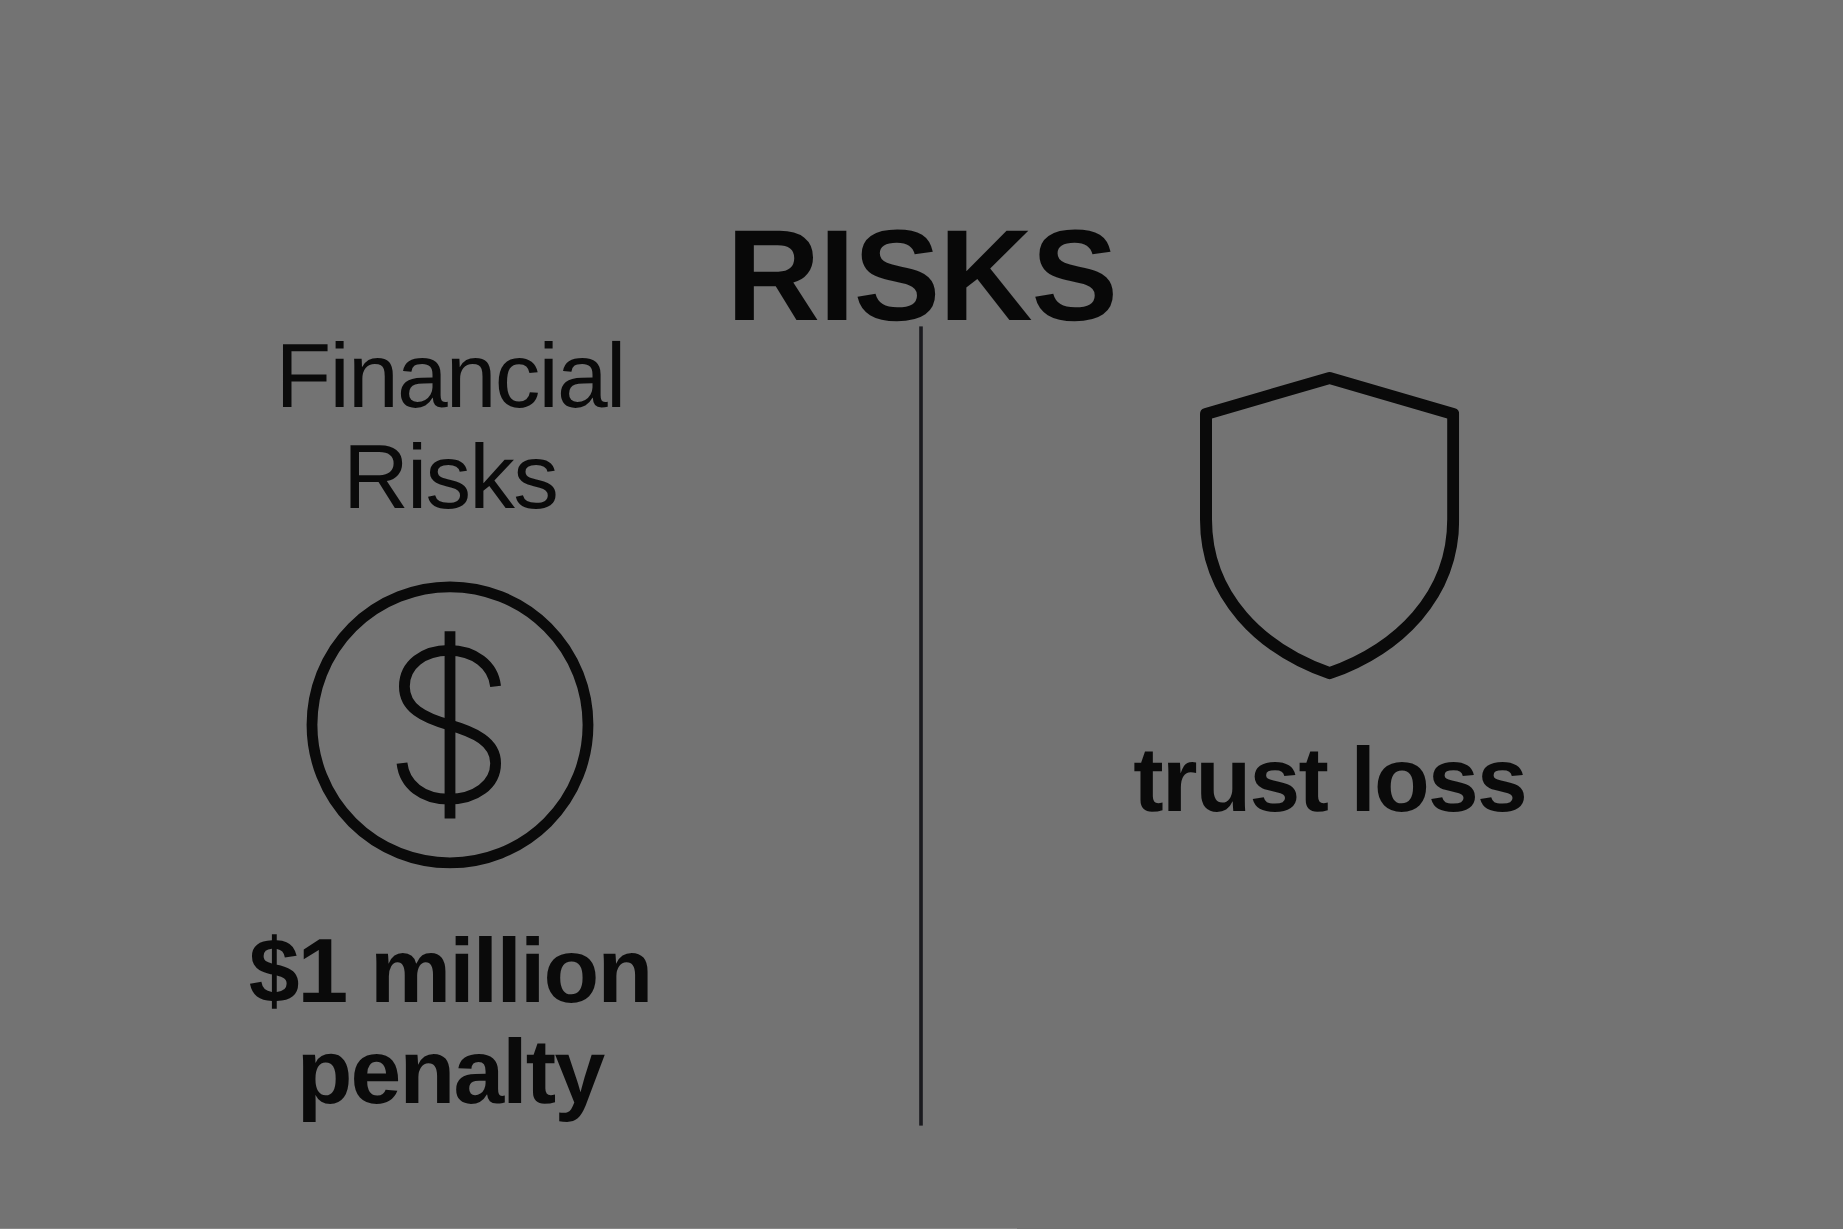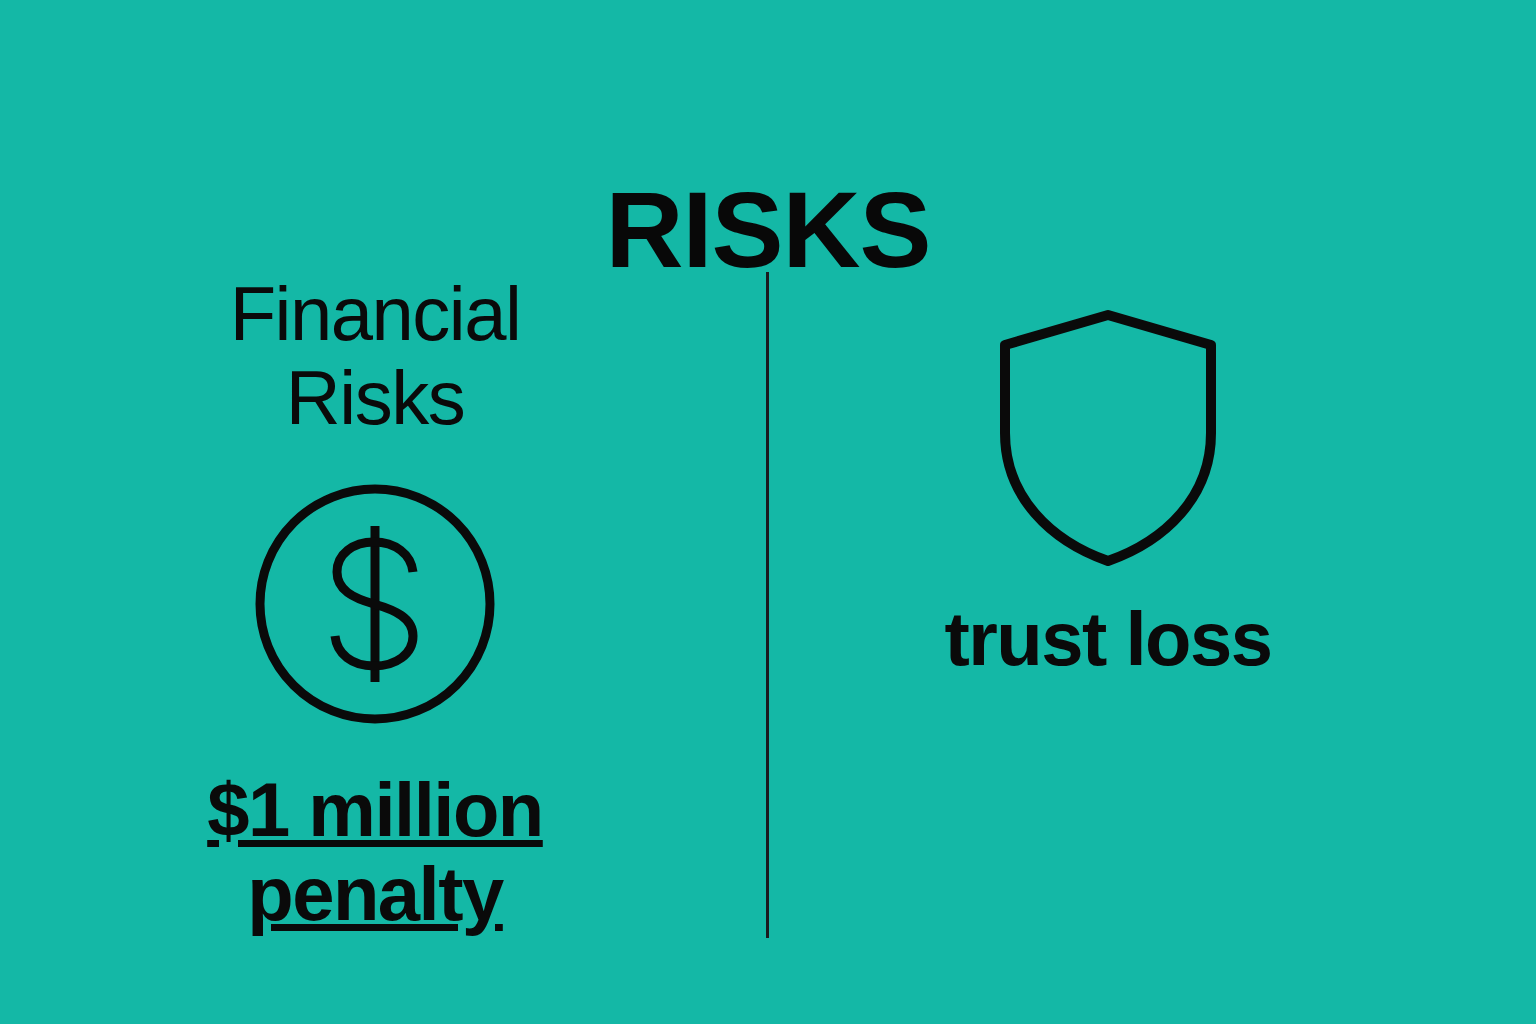--- a/index.html
+++ b/index.html
@@ -13,21 +13,21 @@
     background: #fafafa;
     font-family: "Liberation Sans", sans-serif;
     color: #0a0a0a;
     overflow: hidden;
     position: relative;
   }
 
   #slide {
     position: absolute;
     inset: 0;
-    background: #14b8a6;
+    background: #737373;
   }
 
   
   .title {
     position: absolute;
     left: 0;
     right: 0;
     top: 104px;
     text-align: center;
     font-size: 108px;
@@ -85,25 +85,25 @@
     font-weight: 700;
     letter-spacing: -1.5px;
     text-align: center;
     color: #0a0a0a;
     margin: 0;
     max-width: 470px;
   }
 
   
   .col-left .icon-wrap    { margin-top: 44px; }
-  .col-left .col-caption  { margin-top: 44px; text-decoration: underline; }
+  .col-left .col-caption  { margin-top: 44px; }
 
   
   .col-right .icon-wrap   { margin-top: 37px; }
-  .col-right .col-caption { margin-top: 30px; }
+  .col-right .col-caption { margin-top: 42px; }
 </style>
 </head>
 <body>
 
 <div id="slide">
 
   <h1 class="title">RISKS</h1>
 
   <div class="divider"></div>
 

